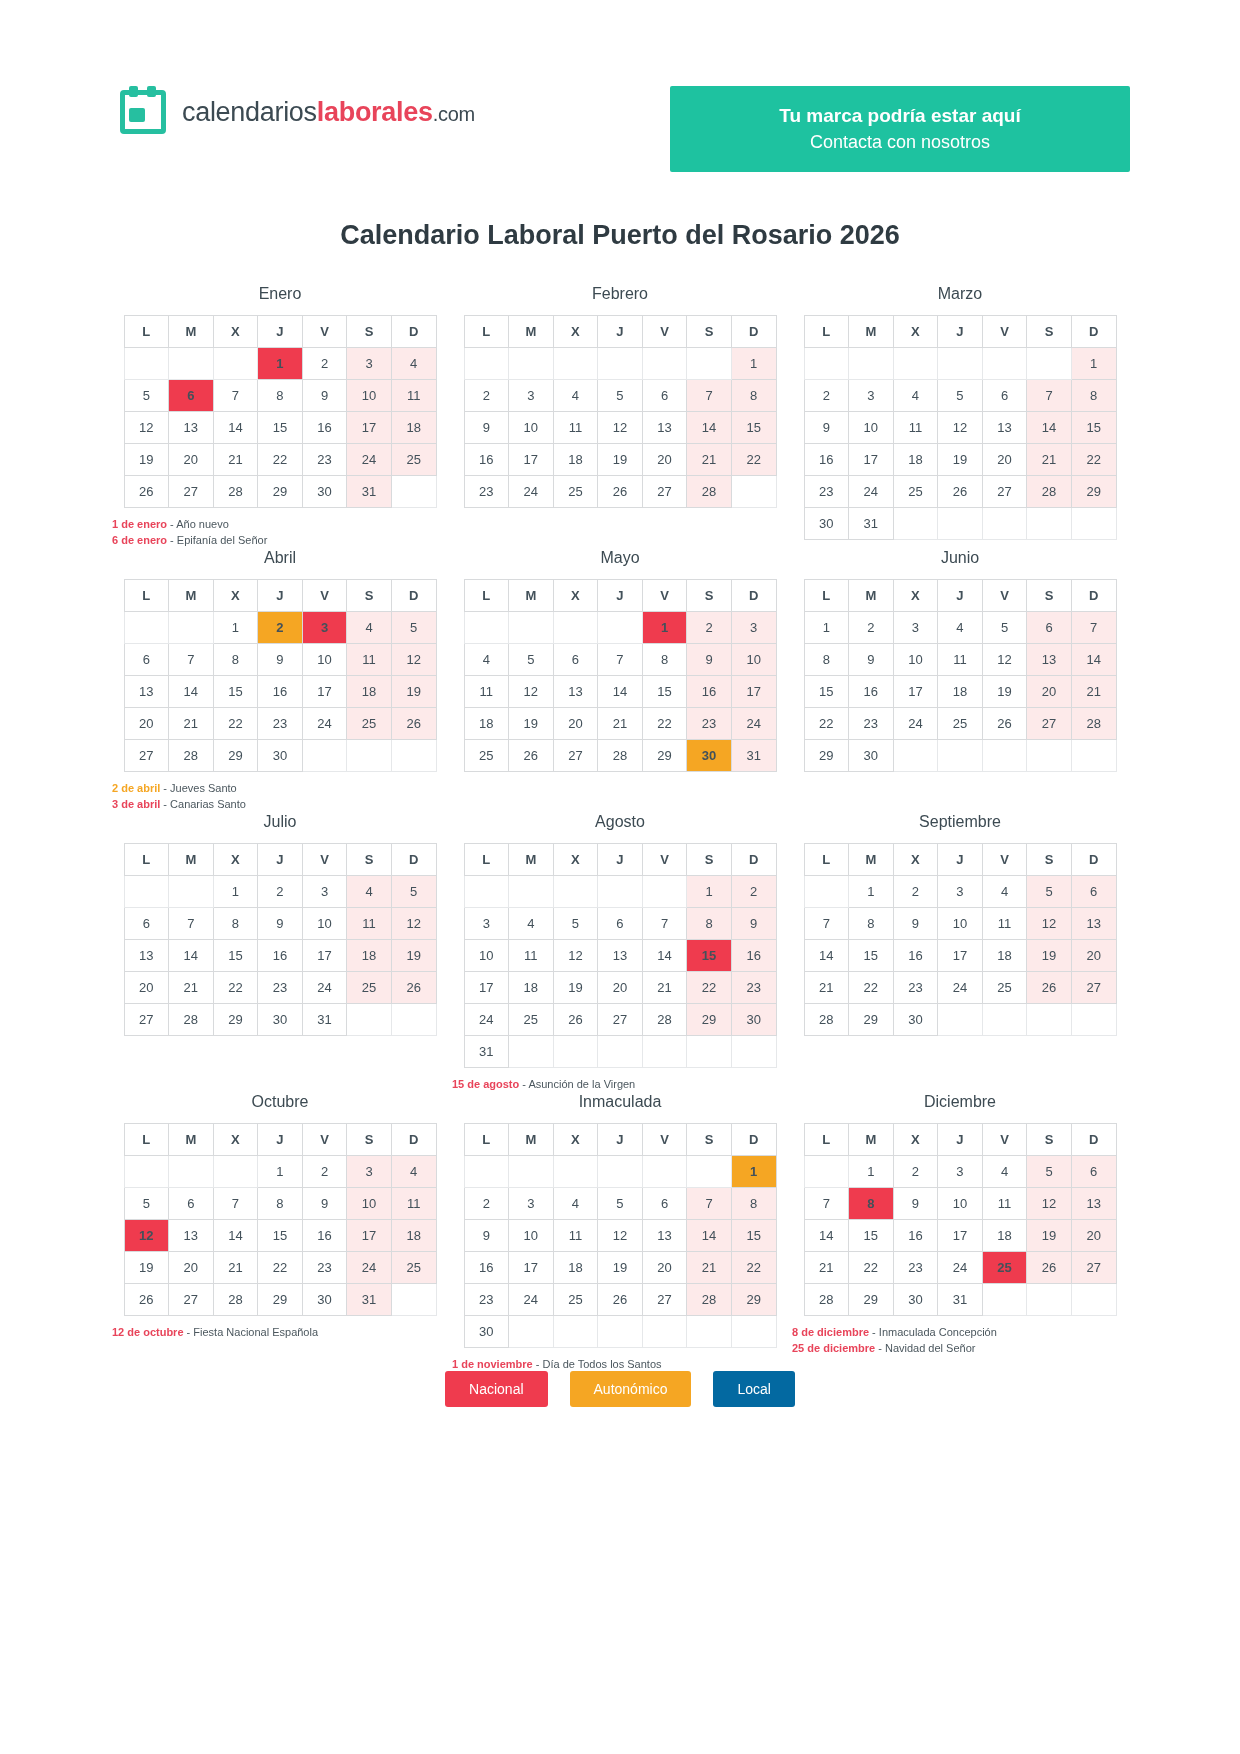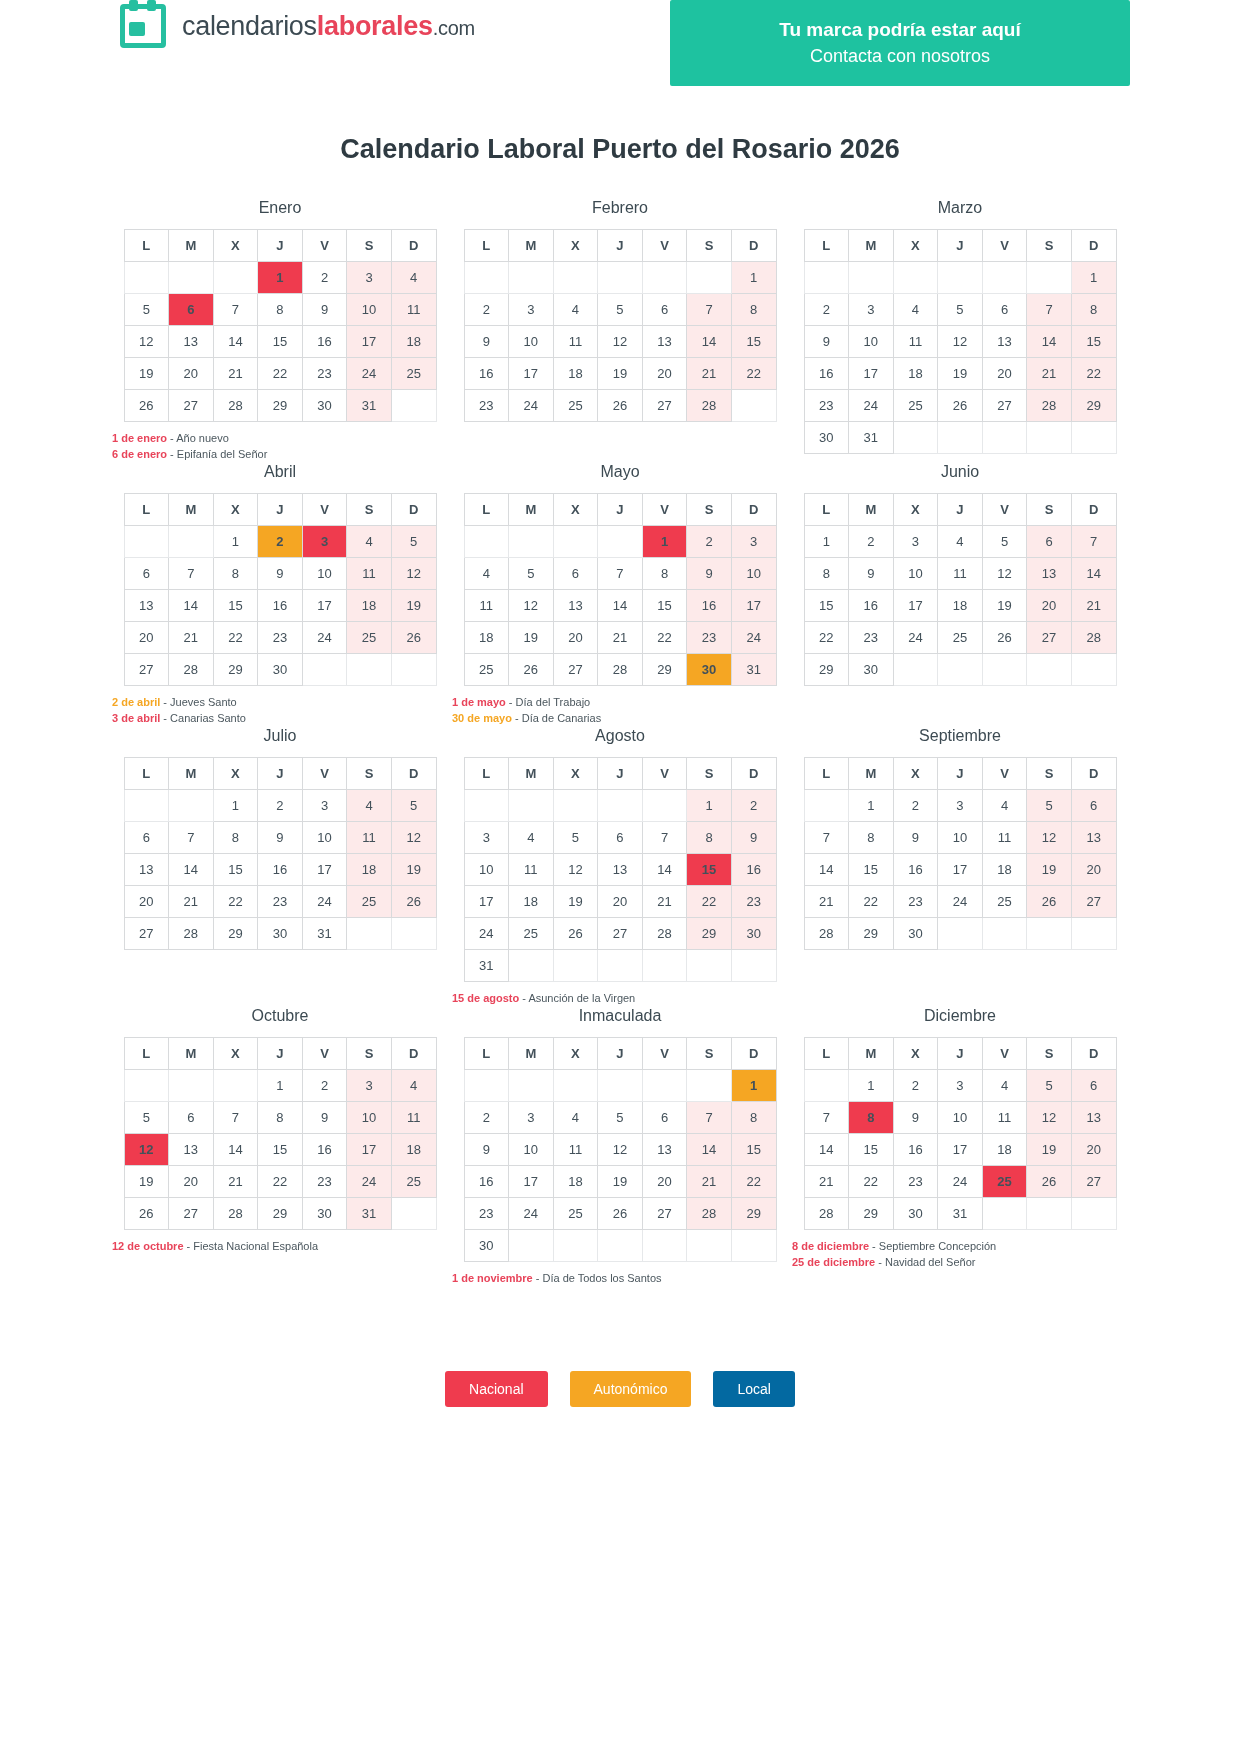--- a/index.html
+++ b/index.html
@@ -1,20 +1,20 @@
 <!DOCTYPE html>
 <html><head>
 <meta charset="utf-8">
 <style>
   html,body{margin:0;padding:0;background:#ffffff;}
   body{width:1240px;height:1754px;font-family:"Liberation Sans",sans-serif;color:#333;position:relative;}
   .page{width:1240px;height:1754px;position:relative;box-sizing:border-box;padding:0 110px;}
 
   
-  .header{display:flex;align-items:flex-start;justify-content:space-between;}
+  .header{display:flex;align-items:flex-start;justify-content:space-between;padding-top:86px;}
   .logo{display:flex;align-items:center;gap:10px;padding-left:10px;}
   .logo-mark{width:52px;height:52px;position:relative;}
   .logo-mark .outer{position:absolute;left:0;top:4px;width:46px;height:44px;border:5px solid #26bfa0;border-radius:4px;box-sizing:border-box;}
   .logo-mark .tab1{position:absolute;left:9px;top:0px;width:9px;height:11px;background:#26bfa0;border-radius:2px;}
   .logo-mark .tab2{position:absolute;left:27px;top:0px;width:9px;height:11px;background:#26bfa0;border-radius:2px;}
   .logo-mark .inner{position:absolute;left:9px;top:22px;width:16px;height:14px;background:#26bfa0;border-radius:2px;}
   .logo-text{font-size:27px;letter-spacing:-0.3px;}
   .logo-text .c1{color:#3c4a52;}
   .logo-text .c2{color:#e8445a;font-weight:bold;}
   .logo-text .c3{color:#3c4a52;font-size:20px;}
@@ -399,24 +399,20 @@
               <td class="">25</td>
               <td class="">26</td>
               <td class="">27</td>
               <td class="">28</td>
               <td class="">29</td>
               <td class="aut">30</td>
               <td class="we">31</td>
             </tr>
           </tbody>
         </table>
-        <div class="notes">
-          <span class="nt"><span class="d-nac">1 de mayo</span><span class="desc"> - Día del Trabajo</span></span>
-          <span class="nt"><span class="d-aut">30 de mayo</span><span class="desc"> - Día de Canarias</span></span>
-        </div>
       </div>
       <div class="month">
         <div class="mname">Junio</div>
         <table class="cal">
           <thead>
             <tr>
               <th>L</th>
               <th>M</th>
               <th>X</th>
               <th>J</th>
@@ -872,21 +868,21 @@
               <td class="">29</td>
               <td class="">30</td>
               <td class="">31</td>
               <td class="empty">&nbsp;</td>
               <td class="empty">&nbsp;</td>
               <td class="empty">&nbsp;</td>
             </tr>
           </tbody>
         </table>
         <div class="notes">
-          <span class="nt"><span class="d-nac">8 de diciembre</span><span class="desc"> - Septiembre Concepción</span></span>
+          <span class="nt"><span class="d-nac">8 de diciembre</span><span class="desc"> - Inmaculada Concepción</span></span>
           <span class="nt"><span class="d-nac">25 de diciembre</span><span class="desc"> - Navidad del Señor</span></span>
         </div>
       </div>
     </div>
 
   <div class="legend">
     <div class="lg nac">Nacional</div>
     <div class="lg aut">Autonómico</div>
     <div class="lg loc">Local</div>
   </div>

